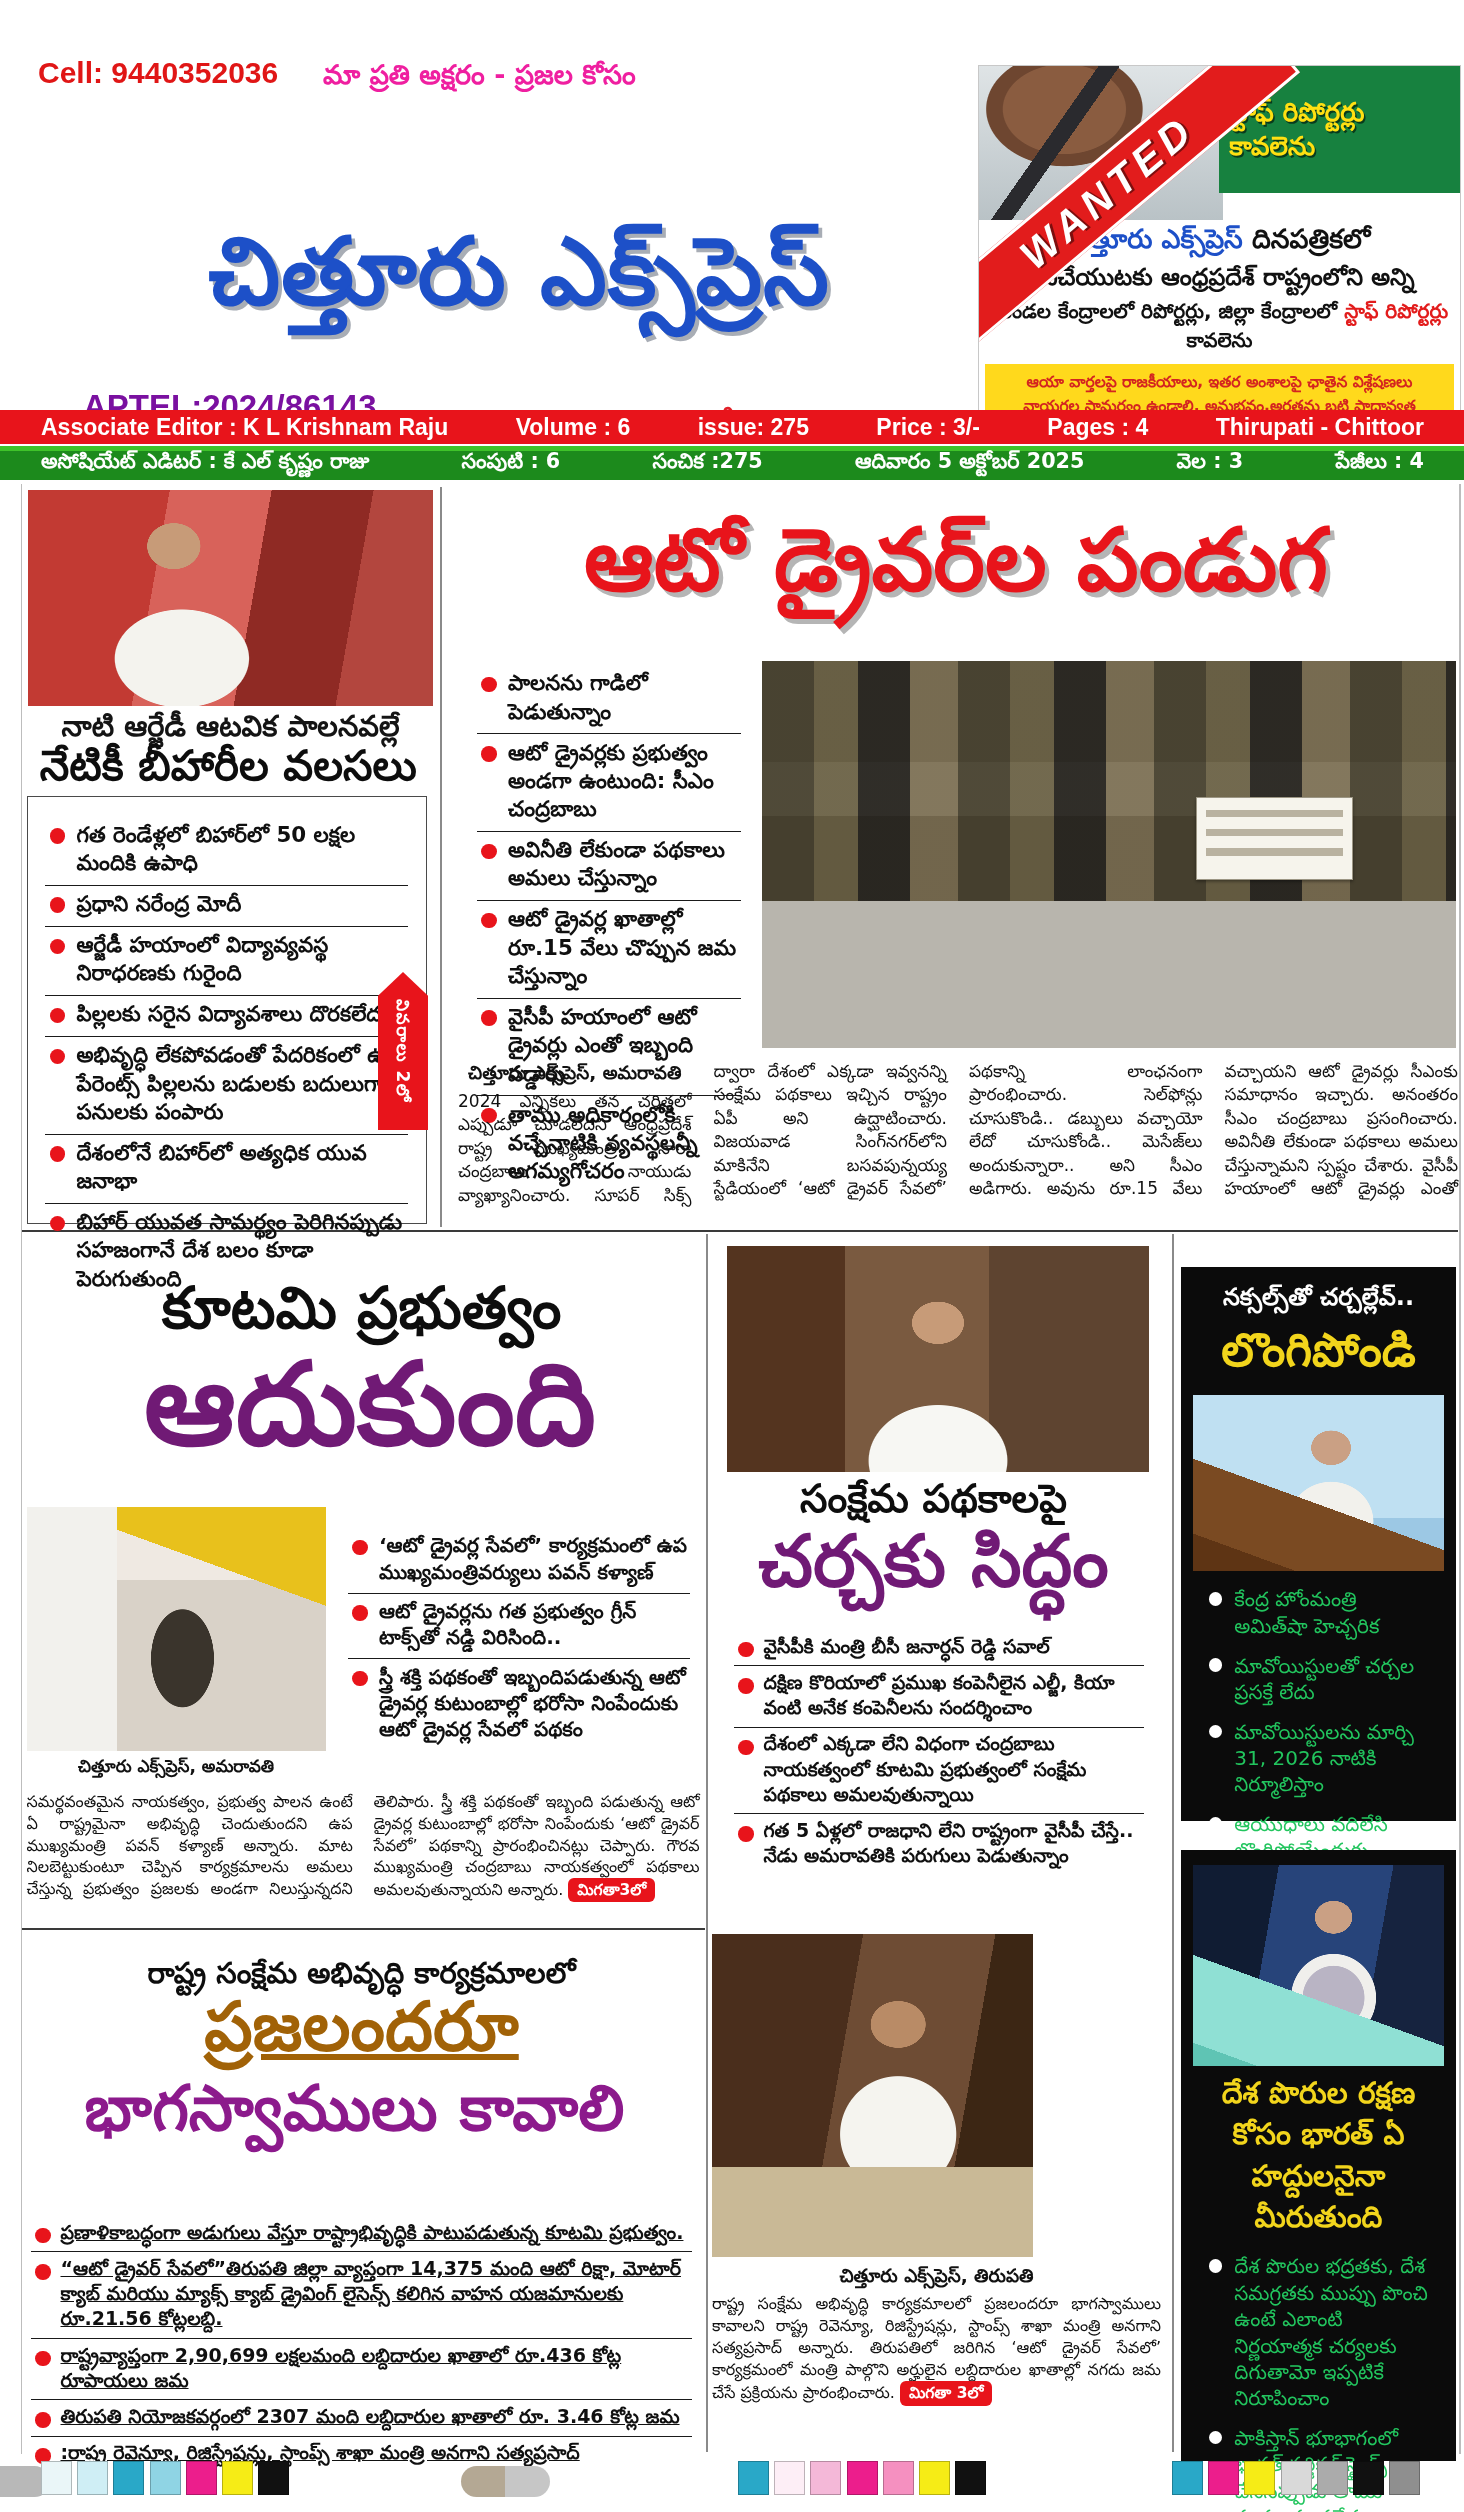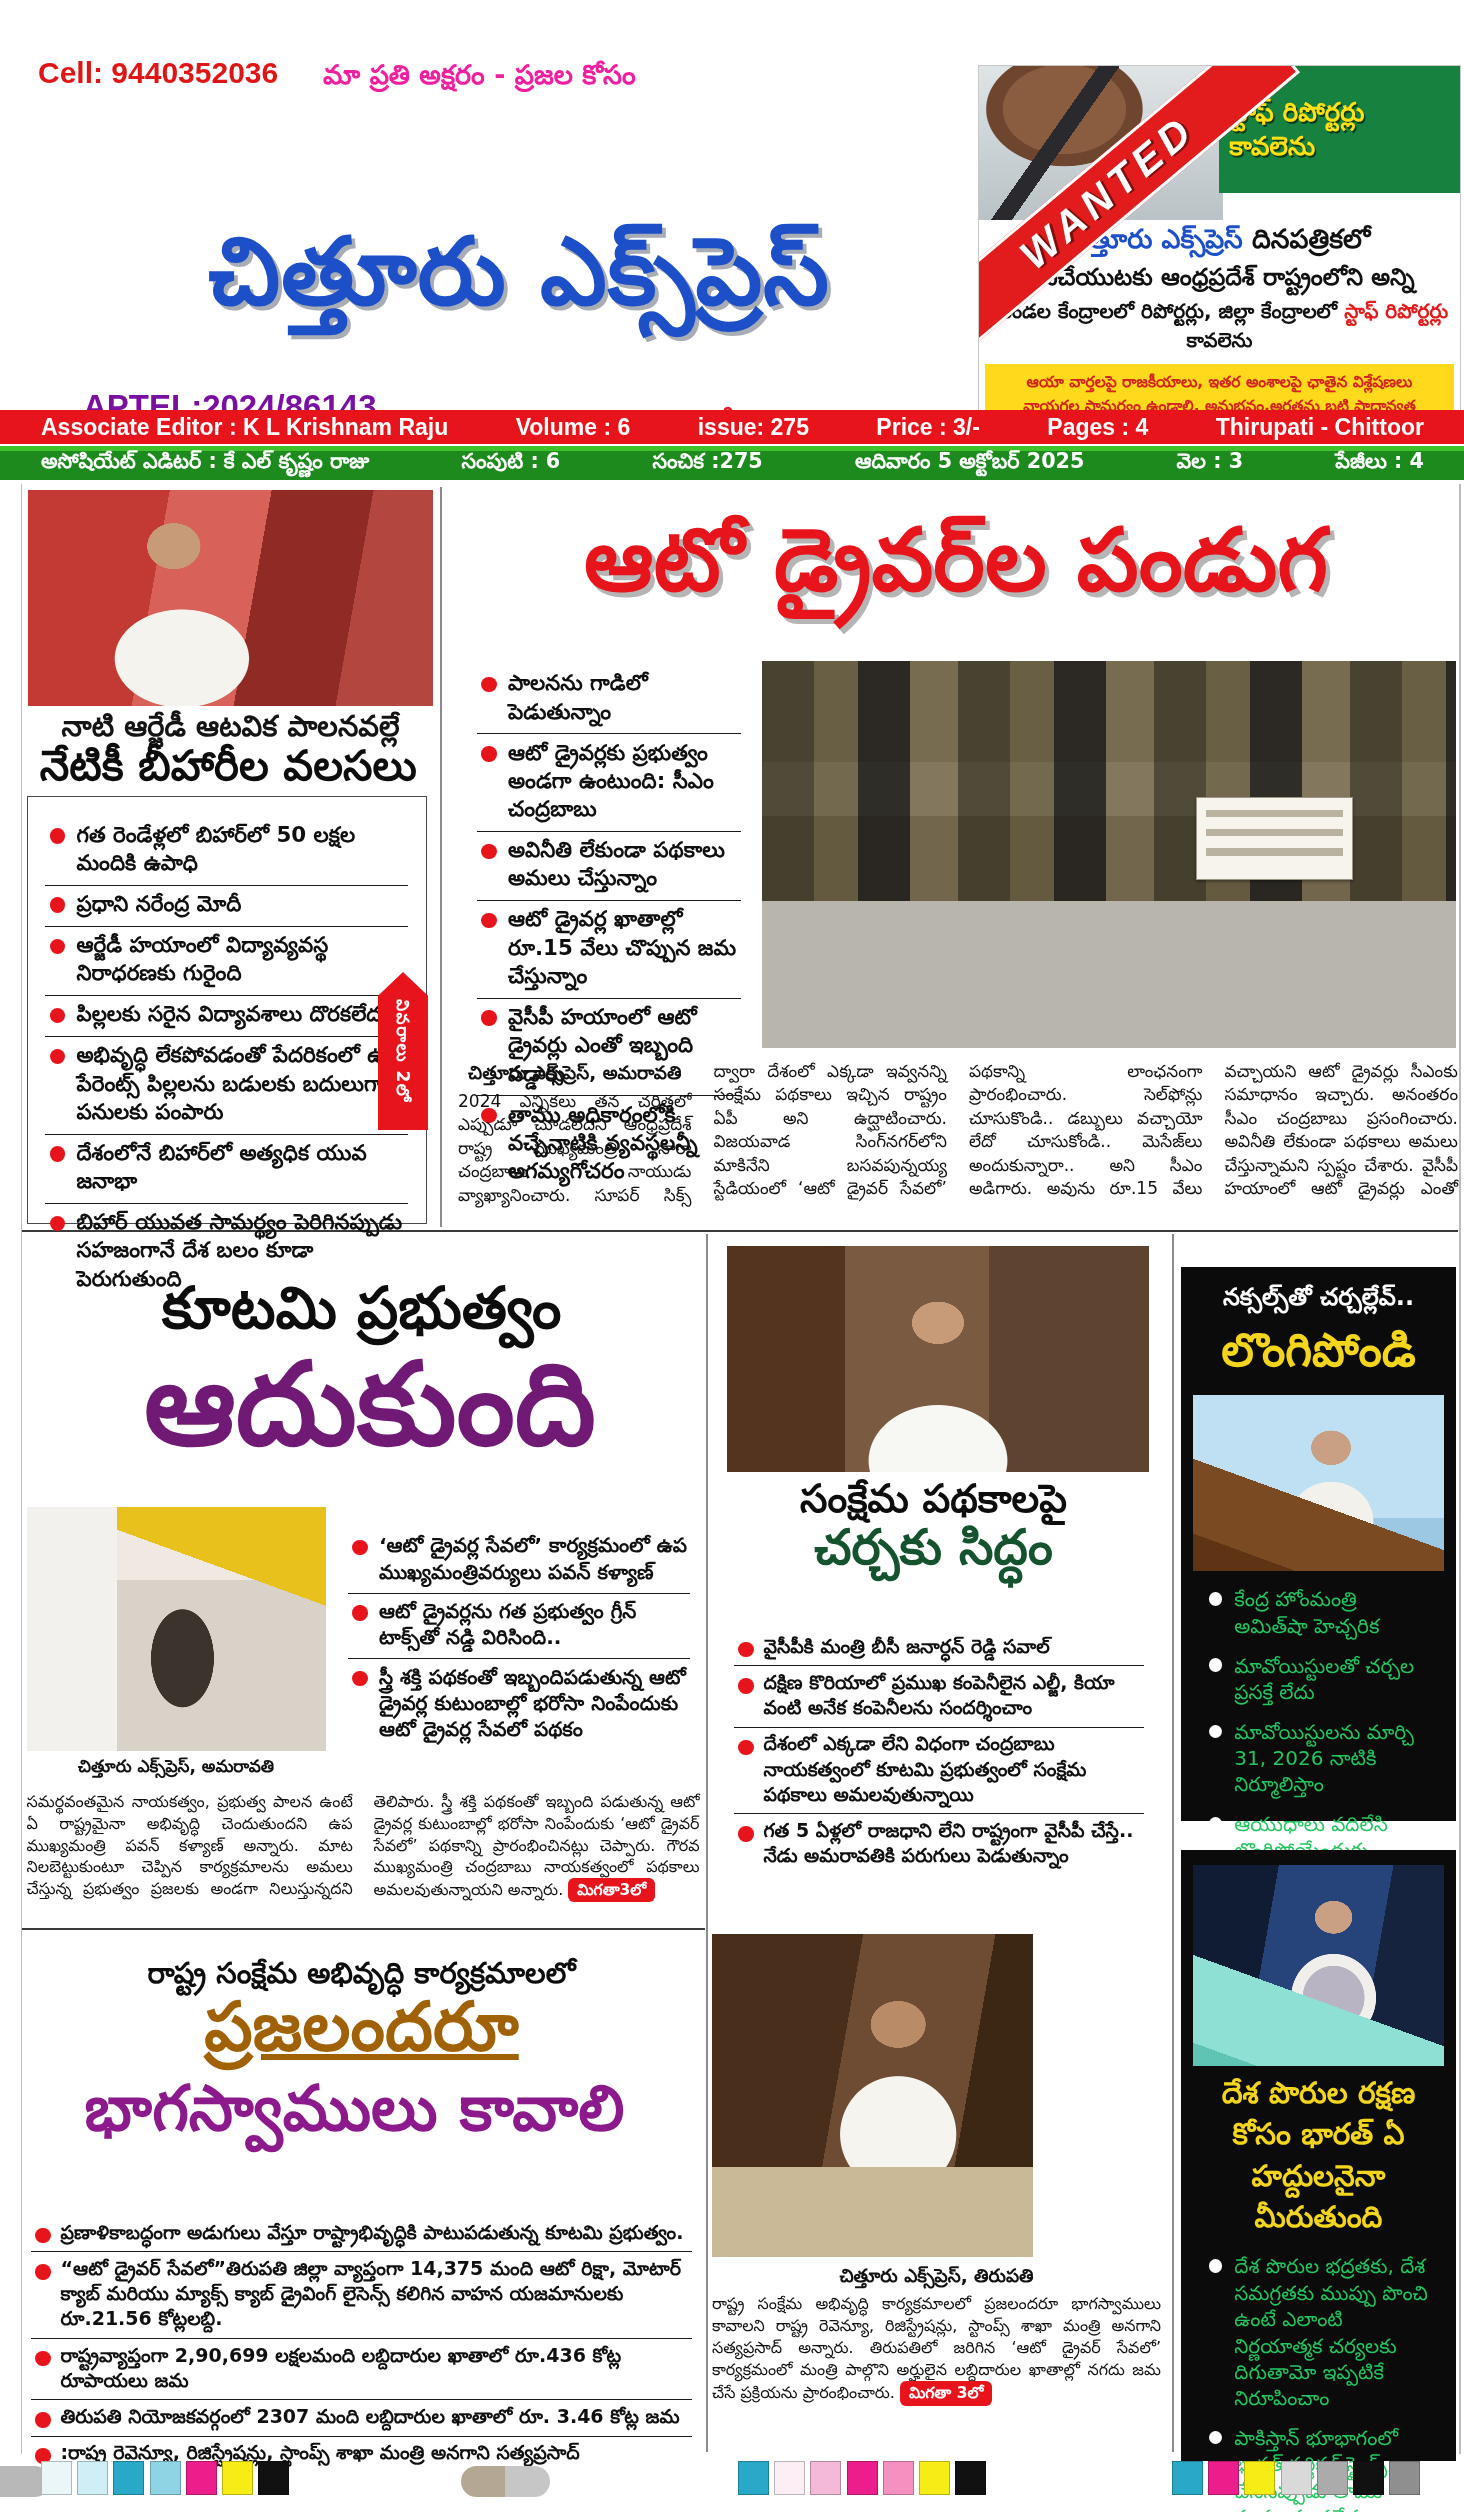--- a/index.html
+++ b/index.html
@@ -113,34 +113,34 @@
   .dateline{text-align:center;font-weight:bold;font-size:18.5px;margin-bottom:4.4px;}
 
   .alliance-kicker{left:44px;top:1274px;width:635px;font-size:58px;font-weight:800;color:#0d0d0d;}
   .alliance-headline{left:34px;top:1338px;width:672px;font-size:115px;font-weight:800;color:#701a75;line-height:1.15;}
   .alliance-caption{left:26.6px;top:1756px;width:299px;font-size:17px;font-weight:bold;}
   .alliance-bullets{left:336px;top:1516px;width:366px;}
   .alliance-body{left:26.6px;top:1791px;width:673px;height:133px;column-count:2;column-gap:20.7px;
      font-size:16px;line-height:1.36;text-align:justify;}
 
   .welfare-kicker{left:712px;top:1476px;width:443px;font-size:39px;font-weight:800;color:#0d0d0d;}
-  .welfare-headline{left:712px;top:1519px;width:443px;font-size:49px;font-weight:800;color:#14532d;}
+  .welfare-headline{left:712px;top:1519px;width:443px;font-size:72px;font-weight:800;color:#701a75;}
   .welfare-bullets{left:722px;top:1618px;width:434px;}
 
   .black-box{position:absolute;background:#0b0b0b;color:#fff;box-sizing:border-box;padding:11.8px 11.8px;}
   .naxals-box{left:1181px;top:1267px;width:275px;height:554px;}
   .naxals-kicker{font-size:24px;font-weight:bold;color:#ffffff;text-align:center;margin-top:4.4px;}
   .naxals-headline{font-size:46px;font-weight:800;color:#f2d51c;text-align:center;margin:5.9px 0 3px;}
   .defence-box{left:1181px;top:1850px;width:275px;height:611px;}
   .defence-heading{color:#f2d51c;font-size:29.5px;font-weight:800;text-align:center;line-height:1.4;margin:7.4px 3px 10.3px;}
 
   .prajalu-kicker{left:44px;top:1956px;width:635px;font-size:29px;font-weight:800;color:#0d0d0d;}
   .prajalu-h1{left:44px;top:1987px;width:635px;font-size:68px;font-weight:800;color:#a16207;text-decoration:underline;}
   .prajalu-h2{left:0;top:2072px;width:709px;font-size:63px;font-weight:800;color:#8c1a8c;}
-  .prajalu-bullets{left:19px;top:2204px;width:685px;}
+  .prajalu-bullets{left:19px;top:2204px;width:685px;text-decoration:underline;}
   .prajalu-body{left:712px;top:2263px;width:449px;height:196px;font-size:16px;line-height:1.38;text-align:justify;}
 
   
   ul.bullets{list-style:none;margin:12px;padding:0;}
   ul.bullets li{position:relative;padding:4.4px 0 7.4px 31px;border-bottom:1.5px solid #1a1a1a;
      font-size:21.4px;font-weight:bold;line-height:1.32;color:#101010;}
   ul.bullets li:last-child{border-bottom:none;}
   ul.bullets li::before{content:"";position:absolute;left:4.4px;top:11.8px;width:15.5px;height:15.5px;border-radius:50%;background:#e8141b;}
   ul.bullets.small li{font-size:20px;}
   ul.bullets.tiny li{font-size:19px;padding:3.7px 0 6.6px 29.5px;}

